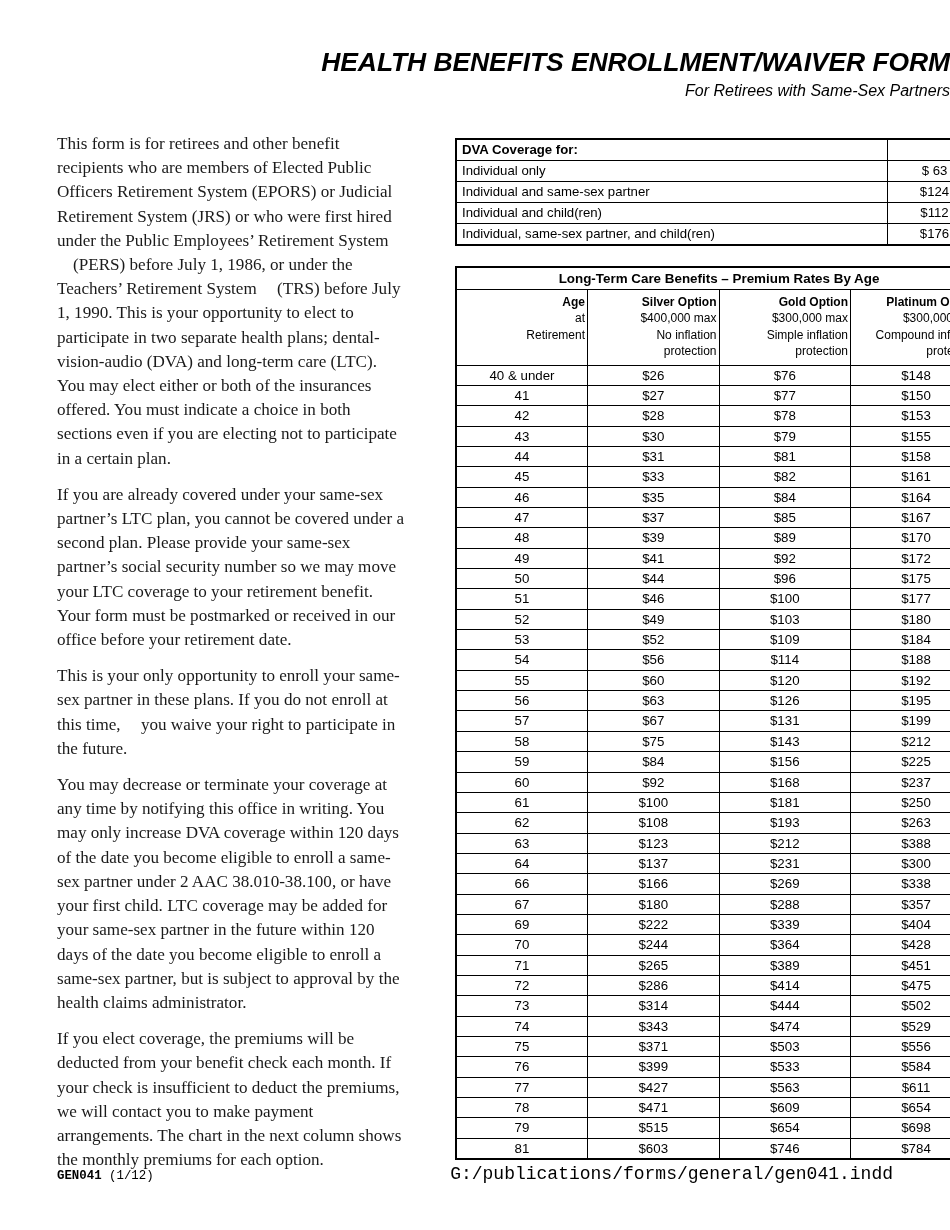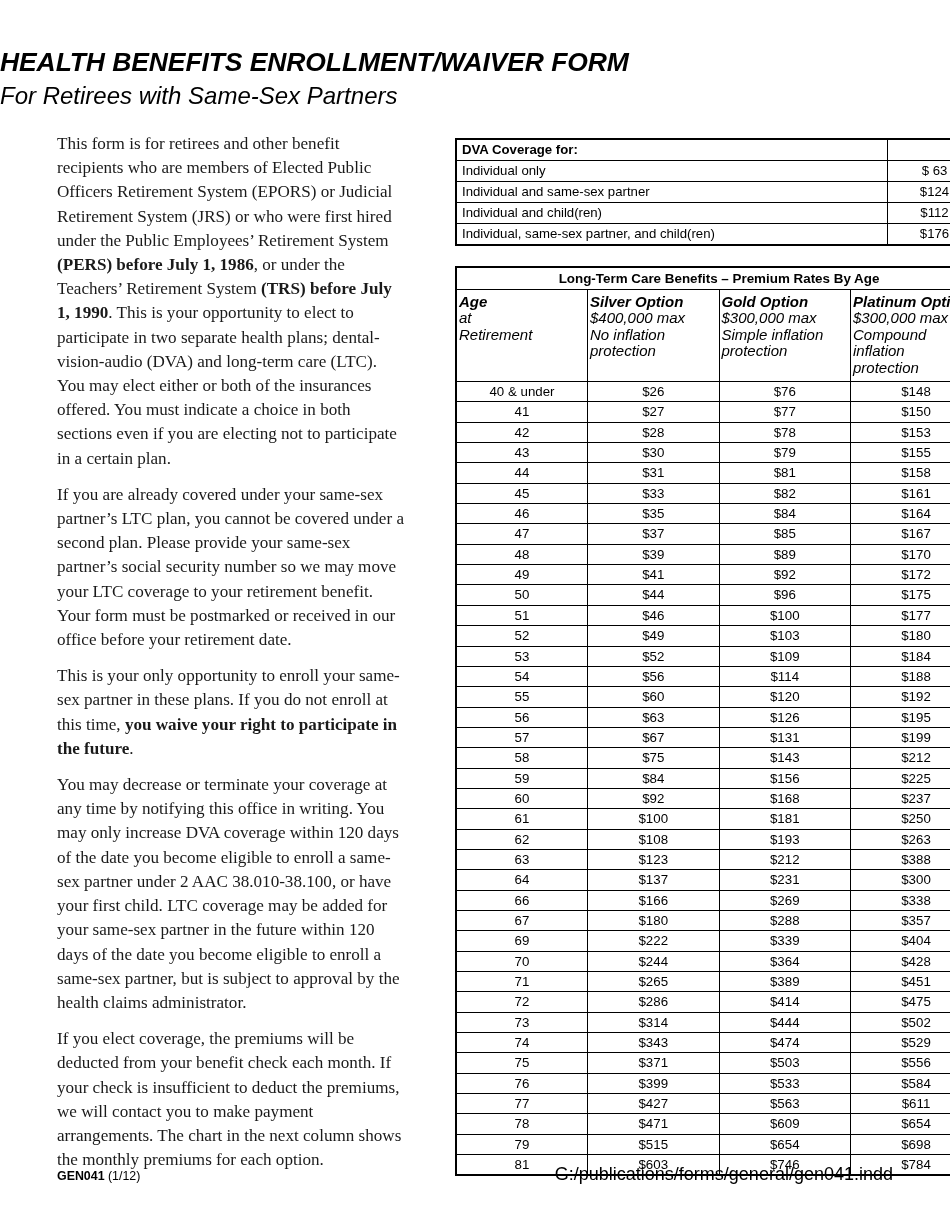--- a/index.html
+++ b/index.html
@@ -15,56 +15,56 @@
     color: #000000;
     overflow: hidden;
   }
 
   
   #title-block {
     position: absolute;
     left: 0;
     top: 48px;
     width: 950px;
-    text-align: left;
+    text-align: right;
   }
   #doc-title {
     font-family: "Liberation Sans", sans-serif;
     font-weight: bold;
     font-style: italic;
     font-size: 26.5px;
     letter-spacing: -0.1px;
     line-height: 1.08;
     white-space: nowrap;
   }
   #doc-subtitle {
     font-family: "Liberation Sans", sans-serif;
     font-style: italic;
-    font-size: 24px;
+    font-size: 16px;
     line-height: 1.15;
     margin-top: 5px;
     white-space: nowrap;
   }
 
   
   #left-column {
     position: absolute;
     left: 57px;
     top: 132px;
     width: 348px;
   }
   #left-column p {
     margin: 0 0 12px 0;
     font-family: "Liberation Serif", serif;
     font-size: 17.1px;
     line-height: 24.2px;
     text-align: left;
     color: #1a1a1a;
   }
-  #left-column p b { font-weight: bold; }
+  #left-column p b { font-weight: normal; margin-left: 16px; }
 
   
   #right-column {
     position: absolute;
     left: 455px;
     top: 138px;
     width: 438px;
   }
 
   table {
@@ -107,26 +107,25 @@
   #ltc-wrap { margin-top: 20px; }
   #ltc-table { border: 2px solid #000; }
   #ltc-table .ltc-title {
     font-weight: bold;
     font-size: 13.4px;
     text-align: center;
     height: 21px;
     line-height: 21px;
   }
   #ltc-table .colh {
-    text-align: left;
-    font-size: 15px;
+    text-align: right;
+    font-size: 12px;
     padding: 4px 2px 5px 2px;
     vertical-align: top;
     line-height: 16.4px;
-    font-style: italic;
   }
   #ltc-table .colh .opt-name {
     font-weight: bold;
     display: block;
   }
   #ltc-table td.age-col { width: 76px; }
   #ltc-table td.silver-col { width: 121px; }
   #ltc-table td.gold-col { width: 121px; }
   #ltc-table td.platinum-col { width: 118px; margin-left: 24px; }
 
@@ -136,21 +135,21 @@
     height: 19.35px;
     line-height: 19.35px;
   }
 
   
   #footer {
     position: absolute;
     left: 57px;
     top: 1164px;
     width: 836px;
-    font-family: Liberation Sans, sans-serif;
+    font-family: Liberation Mono, monospace;
     font-size: 12.4px;
     display: flex;
     justify-content: space-between;
     align-items: baseline;
   }
   #footer .form-code b { font-weight: bold; }
   #footer .file-path { font-size: 18px; }
 </style>
 </head>
 <body>

